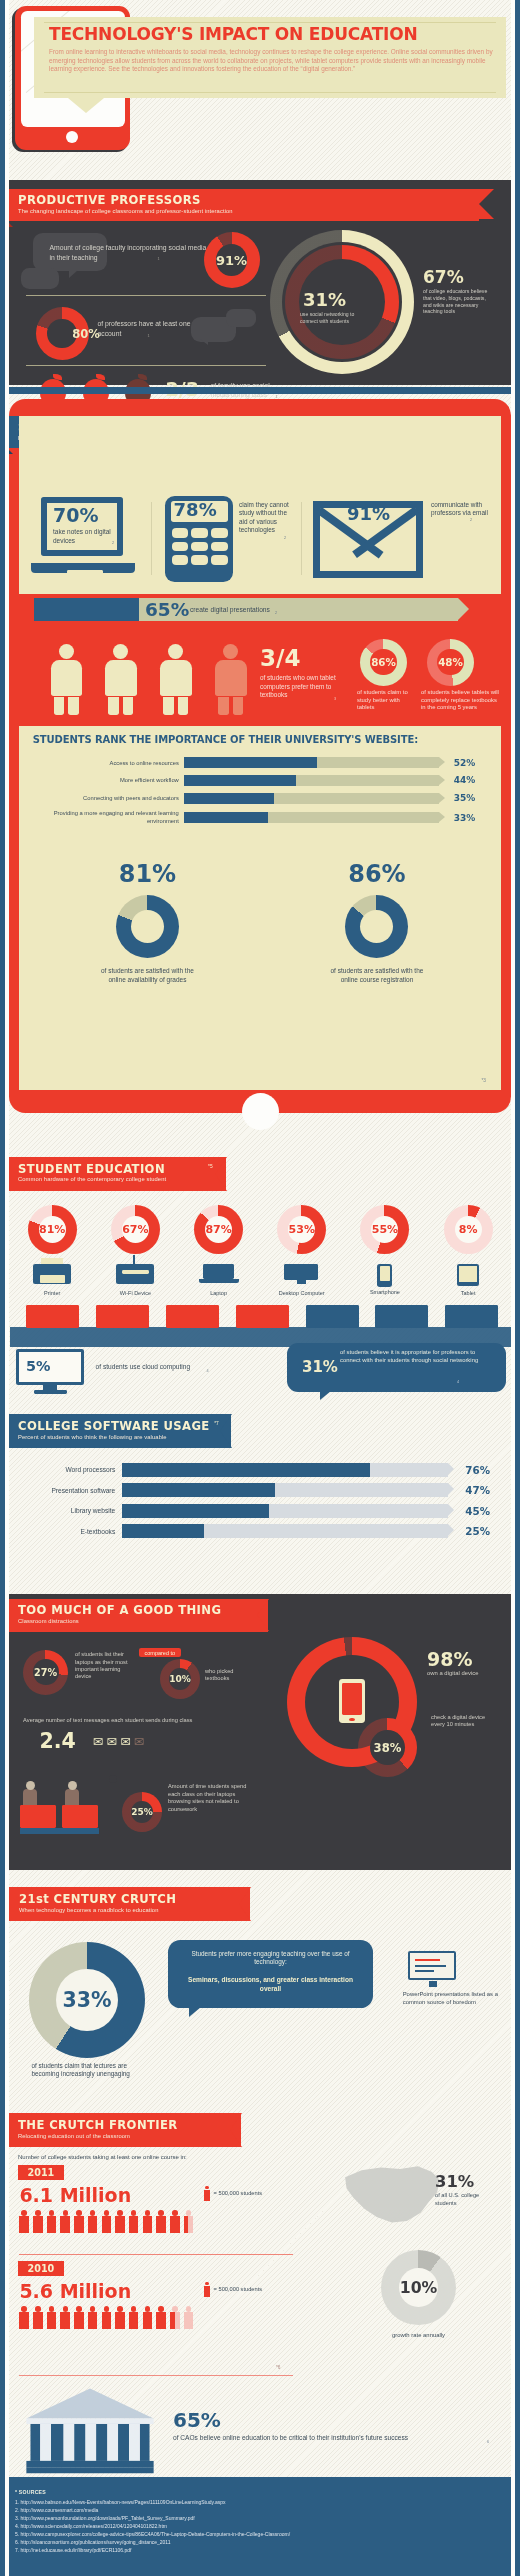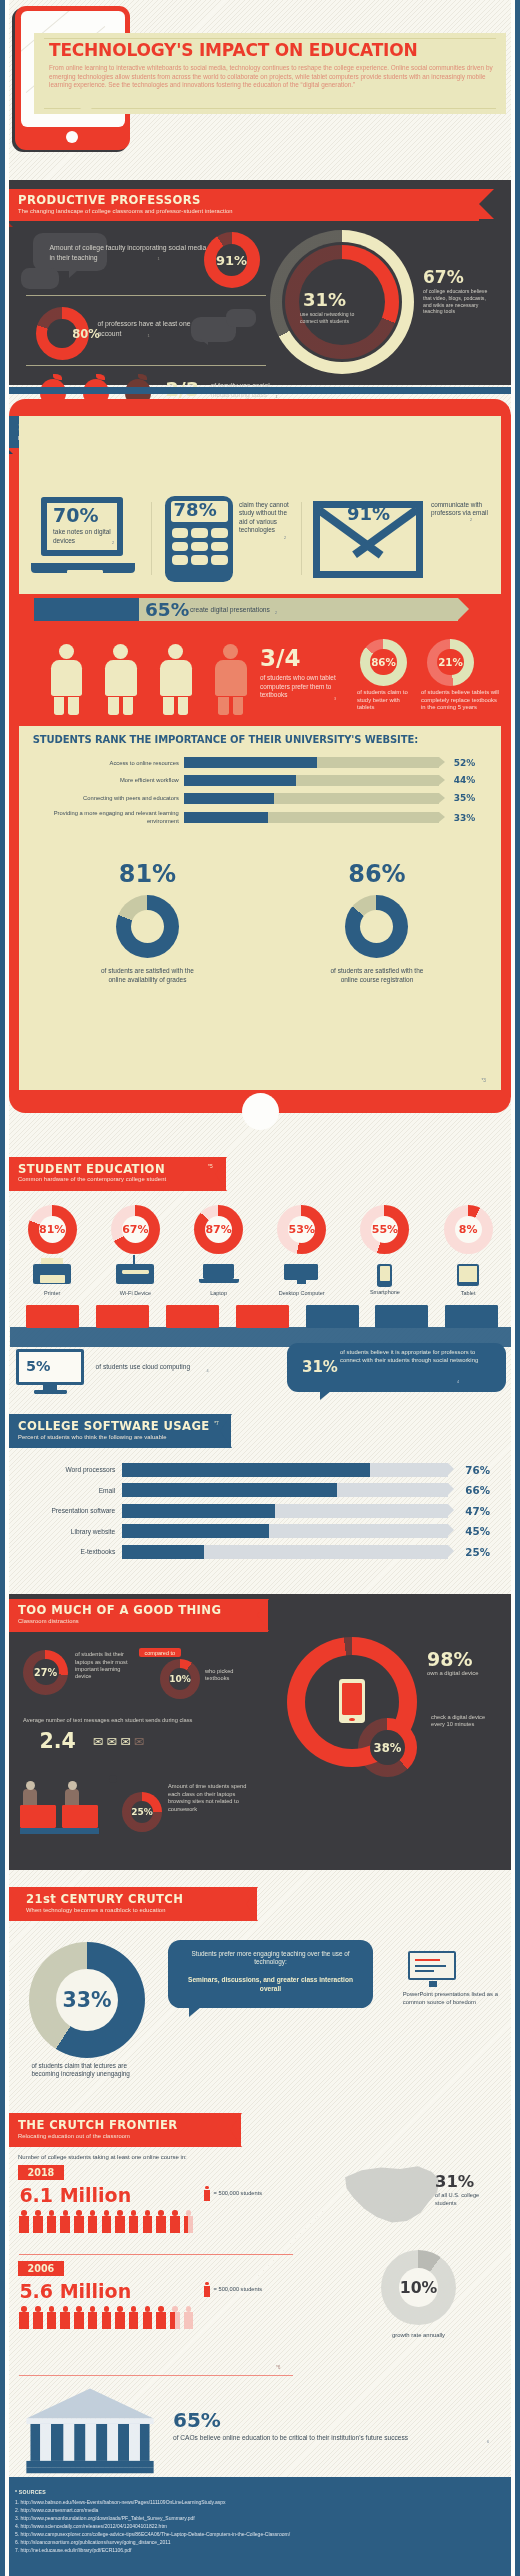--- a/index.html
+++ b/index.html
@@ -75,21 +75,21 @@
 <div class="sec" style="top:0;height:171px;">
 
   <div style="position:absolute;left:12.3px;top:8.2px;width:116px;height:144px;background:#3b3b3f;border-radius:11px;"></div>
   <div style="position:absolute;left:15px;top:5.5px;width:115px;height:144px;background:#ec3b2b;border-radius:11px;"></div>
   <div style="position:absolute;left:20.5px;top:11px;width:104px;height:116px;background:#fdfdfb;border-radius:6.2px;overflow:hidden;">
     <div style="position:absolute;left:-20.5px;top:13.7px;width:103px;height:1px;background:#e6e4da;transform:rotate(-40deg);"></div>
     <div style="position:absolute;left:-6.8px;top:48px;width:103px;height:1px;background:#e6e4da;transform:rotate(-40deg);"></div>
   </div>
   <div style="position:absolute;left:66px;top:131px;width:12.3px;height:12.3px;border-radius:50%;background:#fdfdfb;"></div>
 
-  <div style="position:absolute;left:34px;top:33px;width:472px;height:81px;background:#eae7bd;">
+  <div style="position:absolute;left:34px;top:17px;width:472px;height:81px;background:#eae7bd;">
     <div style="position:absolute;left:9.6px;right:9.6px;top:4.8px;height:0.7px;background:#d8d49f;"></div>
     <div style="position:absolute;left:9.6px;right:9.6px;bottom:5.5px;height:0.7px;background:#d8d49f;"></div>
     <div style="position:absolute;left:15px;top:8.2px;width:445px;font-family:'DejaVu Sans',sans-serif;font-size:17px;font-weight:bold;color:#ec3b2b;letter-spacing:-0.2px;line-height:19px;">TECHNOLOGY'S IMPACT ON EDUCATION</div>
     <div style="position:absolute;left:15px;top:31px;width:448px;font-size:6.4px;line-height:8.5px;color:#df8d78;">From online learning to interactive whiteboards to social media, technology continues to reshape the college experience. Online social communities driven by emerging technologies allow students from across the world to collaborate on projects, while tablet computers provide students with an increasingly mobile learning experience. See the technologies and innovations fostering the education of the “digital generation.”</div>
   </div>
 
   <div style="position:absolute;left:68px;top:98px;width:0;height:0;border-left:18.5px solid transparent;border-right:18.5px solid transparent;border-top:15px solid #eae7bd;"></div>
 </div>
 
 <div class="sec" style="top:170px;height:219px;">
@@ -273,21 +273,21 @@
     <div class="donut" style="position:absolute;left:341px;top:5.5px;width:47px;height:47px;
                 background:conic-gradient(#dfe5b8 0 86%, rgba(255,255,255,0.28) 86% 100%);">
       <div class="hole" style="inset:10.3px;background:#ec3b2b;"></div>
       <div class="val" style="font-size:10.3px;color:#f7efcc;">86%</div>
     </div>
     <div style="position:absolute;left:338px;top:56px;width:56px;font-size:5.9px;line-height:7.5px;color:#f9ddd4;">of students claim to study better with tablets</div>
 
     <div class="donut" style="position:absolute;left:408px;top:5.5px;width:47px;height:47px;
                 background:conic-gradient(#dfe5b8 0 48%, rgba(255,255,255,0.28) 48% 100%);">
       <div class="hole" style="inset:10.3px;background:#ec3b2b;"></div>
-      <div class="val" style="font-size:10.3px;color:#f7efcc;">21%</div>
+      <div class="val" style="font-size:10.3px;color:#f7efcc;">48%</div>
     </div>
     <div style="position:absolute;left:402px;top:56px;width:81px;font-size:5.9px;line-height:7.5px;color:#f9ddd4;">of students believe tablets will completely replace textbooks in the coming 5 years</div>
   </div>
 
   <div style="position:absolute;left:19px;top:339px;width:482px;height:364px;background:#eee9c0;">
     <div style="position:absolute;left:13.7px;top:8.2px;width:459px;font-family:'DejaVu Sans',sans-serif;font-size:10px;font-weight:bold;color:#2c5d83;letter-spacing:-0.1px;">STUDENTS RANK THE IMPORTANCE OF THEIR UNIVERSITY'S WEBSITE:</div>
 
     <div style="position:absolute;left:12.3px;top:31px;width:460px;">
       <div class="bar-row" style="margin-bottom:6.8px;">
         <div class="bar-lbl" style="width:153px;color:#3d4d5a;padding-right:5.5px;">Access to online resources</div>
@@ -470,28 +470,20 @@
   <div style="position:absolute;left:18px;top:53px;width:479px;">
     <div class="bar-row" style="margin-bottom:6.8px;">
       <div class="bar-lbl" style="width:104px;color:#3d4d5a;padding-right:6.8px;font-size:6.6px;">Word processors</div>
       <div class="bar-track" style="width:326px;height:13.7px;background:#d6dbe0;">
         <div class="bar-fill" style="width:76%;background:#2c5d83;"></div>
         <div class="arrow" style="border-top-width:6.8px;border-bottom-width:6.8px;border-left:6.8px solid #d6dbe0;"></div>
       </div>
       <div class="bar-pct" style="width:42px;text-align:right;color:#2c5d83;font-size:10.3px;">76%</div>
     </div>
     <div class="bar-row" style="margin-bottom:6.8px;">
-      <div class="bar-lbl" style="width:104px;color:#3d4d5a;padding-right:6.8px;font-size:6.6px;">Email</div>
-      <div class="bar-track" style="width:326px;height:13.7px;background:#d6dbe0;">
-        <div class="bar-fill" style="width:66%;background:#2c5d83;"></div>
-        <div class="arrow" style="border-top-width:6.8px;border-bottom-width:6.8px;border-left:6.8px solid #d6dbe0;"></div>
-      </div>
-      <div class="bar-pct" style="width:42px;text-align:right;color:#2c5d83;font-size:10.3px;">66%</div>
-    </div>
-    <div class="bar-row" style="margin-bottom:6.8px;">
       <div class="bar-lbl" style="width:104px;color:#3d4d5a;padding-right:6.8px;font-size:6.6px;">Presentation software</div>
       <div class="bar-track" style="width:326px;height:13.7px;background:#d6dbe0;">
         <div class="bar-fill" style="width:47%;background:#2c5d83;"></div>
         <div class="arrow" style="border-top-width:6.8px;border-bottom-width:6.8px;border-left:6.8px solid #d6dbe0;"></div>
       </div>
       <div class="bar-pct" style="width:42px;text-align:right;color:#2c5d83;font-size:10.3px;">47%</div>
     </div>
     <div class="bar-row" style="margin-bottom:6.8px;">
       <div class="bar-lbl" style="width:104px;color:#3d4d5a;padding-right:6.8px;font-size:6.6px;">Library website</div>
       <div class="bar-track" style="width:326px;height:13.7px;background:#d6dbe0;">
@@ -580,21 +572,21 @@
     </div>
     <div style="position:absolute;left:149px;top:12.3px;width:89px;font-size:5.7px;line-height:7.4px;color:#cfcdc4;">Amount of time students spend each class on their laptops browsing sites not related to coursework</div>
     <div style="position:absolute;left:88px;top:4.1px;width:13.7px;height:49px;">
       <div style="position:absolute;left:2.1px;top:0;width:8.2px;height:8.2px;border-radius:50%;background:#3b3b3f;"></div>
       <div style="position:absolute;left:1.4px;top:9.6px;width:9.6px;height:20.5px;background:#3b3b3f;"></div>
     </div>
   </div>
 </div>
 
 <div class="sec" style="top:1883px;height:226px;">
-  <div style="position:absolute;left:8px;top:4.1px;">
+  <div style="position:absolute;left:1px;top:4.1px;">
     <div class="ribbon red" style="width:249px;height:34px;position:relative;padding:4.8px 0 0 18px;">
       <div class="rb-title">21st CENTURY CRUTCH</div>
       <div class="rb-sub">When technology becomes a roadblock to education</div>
       <div style="position:absolute;right:-0.7px;top:0;width:0;height:0;border-top:17px solid #ec3b2b;border-bottom:17px solid #ec3b2b;border-right:12.3px solid transparent;"></div>
     </div>
   </div>
 
   <div class="donut" style="position:absolute;left:29px;top:59px;width:116px;height:116px;background:conic-gradient(#2c5d83 0 59%, #c9cbb5 59% 100%);">
     <div class="hole" style="inset:27px;background:#f6f5ec;"></div>
     <div class="val" style="font-size:20.5px;color:#2c5d83;">33%</div>
@@ -625,21 +617,21 @@
     <div class="ribbon red" style="width:241px;height:34px;position:relative;padding:4.8px 0 0 18px;">
       <div class="rb-title">THE CRUTCH FRONTIER</div>
       <div class="rb-sub">Relocating education out of the classroom</div>
       <div style="position:absolute;right:-0.7px;top:0;width:0;height:0;border-top:17px solid #ec3b2b;border-bottom:17px solid #ec3b2b;border-right:12.3px solid transparent;"></div>
     </div>
   </div>
 
   <div style="position:absolute;left:18px;top:45px;font-size:6px;color:#3d4d5a;">Number of college students taking at least one online course in:</div>
 
   <div style="position:absolute;left:18px;top:56px;width:301px;height:83px;">
-    <div style="position:absolute;left:0;top:0;padding:2.1px 9.6px;background:#ec3b2b;color:#f7efcc;font-family:'DejaVu Sans',sans-serif;font-size:9.6px;font-weight:bold;">2018</div>
+    <div style="position:absolute;left:0;top:0;padding:2.1px 9.6px;background:#ec3b2b;color:#f7efcc;font-family:'DejaVu Sans',sans-serif;font-size:9.6px;font-weight:bold;">2011</div>
     <div style="position:absolute;left:1.4px;top:19px;font-family:'DejaVu Sans',sans-serif;font-size:19px;font-weight:bold;color:#ec3b2b;">6.1 Million</div>
     <div style="position:absolute;left:186px;top:20.5px;display:flex;align-items:center;gap:3.4px;">
       <span style="display:inline-block;width:6.2px;height:15px;position:relative;">
         <i style="position:absolute;left:1.4px;top:0;width:3.4px;height:3.4px;border-radius:50%;background:#ec3b2b;"></i>
         <i style="position:absolute;left:0;top:4.1px;width:6.2px;height:11px;background:#ec3b2b;"></i>
       </span>
       <span style="font-size:5.7px;color:#3d4d5a;">= 500,000 students</span>
     </div>
     <div style="position:absolute;left:1.4px;top:45px;display:flex;gap:4.1px;">
       <span style="display:inline-block;width:9.6px;height:23px;position:relative;">
@@ -702,21 +694,21 @@
     <svg viewBox="0 0 150 96" width="103" height="66">
       <path d="M6,22 L30,12 L58,8 L86,10 L112,6 L132,14 L144,26 L140,44 L128,58 L116,74 L96,86 L74,88 L52,80 L34,68 L18,52 L8,38 Z" fill="#cfd0cb"></path>
     </svg>
   </div>
   <div style="position:absolute;left:435px;top:63px;font-family:'DejaVu Sans',sans-serif;font-size:16.4px;font-weight:bold;color:#3b3b3f;">31%</div>
   <div style="position:absolute;left:435px;top:83px;width:64px;font-size:5.7px;line-height:7.5px;color:#3d4d5a;">of all U.S. college students</div>
 
   <div style="position:absolute;left:19px;top:145px;width:274px;height:1.4px;background:#ec3b2b;opacity:.6;"></div>
 
   <div style="position:absolute;left:18px;top:152px;width:301px;height:83px;">
-    <div style="position:absolute;left:0;top:0;padding:2.1px 9.6px;background:#ec3b2b;color:#f7efcc;font-family:'DejaVu Sans',sans-serif;font-size:9.6px;font-weight:bold;">2006</div>
+    <div style="position:absolute;left:0;top:0;padding:2.1px 9.6px;background:#ec3b2b;color:#f7efcc;font-family:'DejaVu Sans',sans-serif;font-size:9.6px;font-weight:bold;">2010</div>
     <div style="position:absolute;left:1.4px;top:19px;font-family:'DejaVu Sans',sans-serif;font-size:19px;font-weight:bold;color:#ec3b2b;">5.6 Million</div>
     <div style="position:absolute;left:186px;top:20.5px;display:flex;align-items:center;gap:3.4px;">
       <span style="display:inline-block;width:6.2px;height:15px;position:relative;">
         <i style="position:absolute;left:1.4px;top:0;width:3.4px;height:3.4px;border-radius:50%;background:#ec3b2b;"></i>
         <i style="position:absolute;left:0;top:4.1px;width:6.2px;height:11px;background:#ec3b2b;"></i>
       </span>
       <span style="font-size:5.7px;color:#3d4d5a;">= 500,000 students</span>
     </div>
     <div style="position:absolute;left:1.4px;top:45px;display:flex;gap:4.1px;">
       <span style="display:inline-block;width:9.6px;height:23px;position:relative;">

